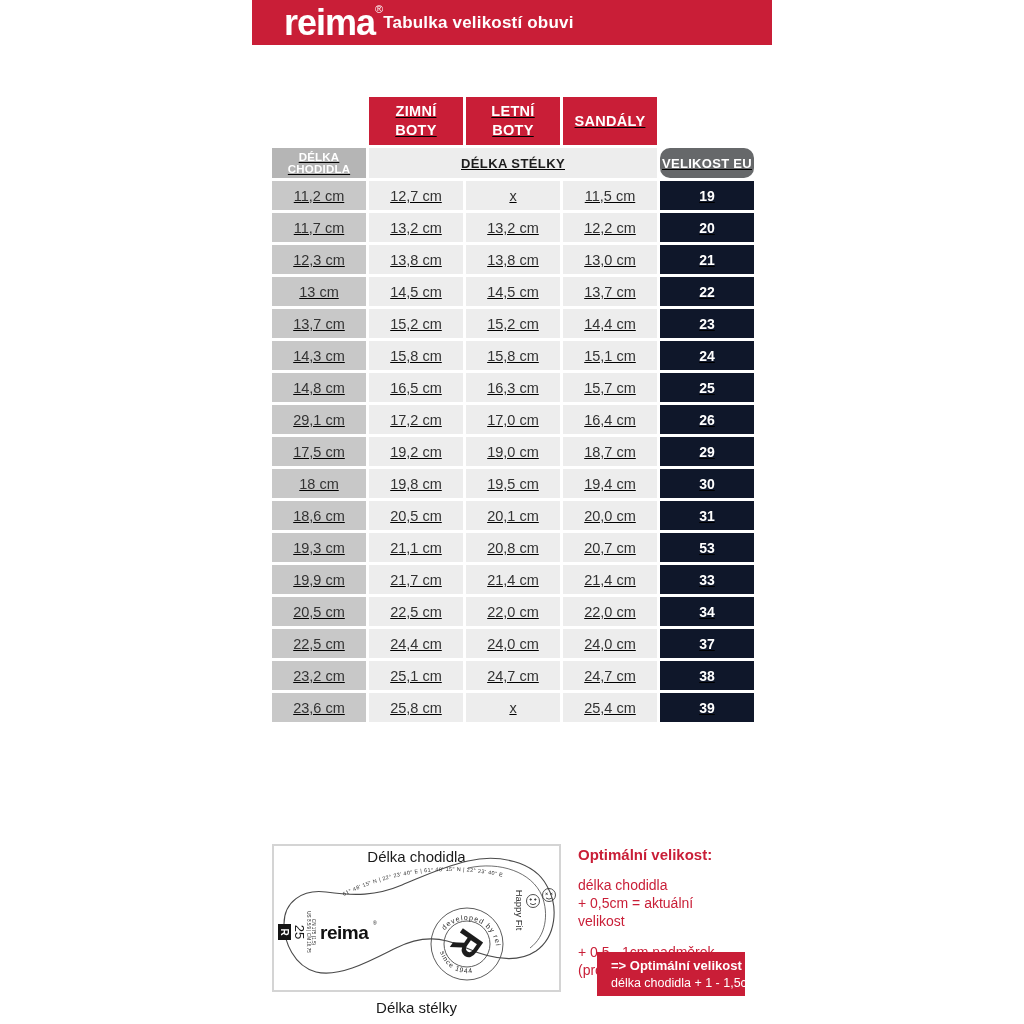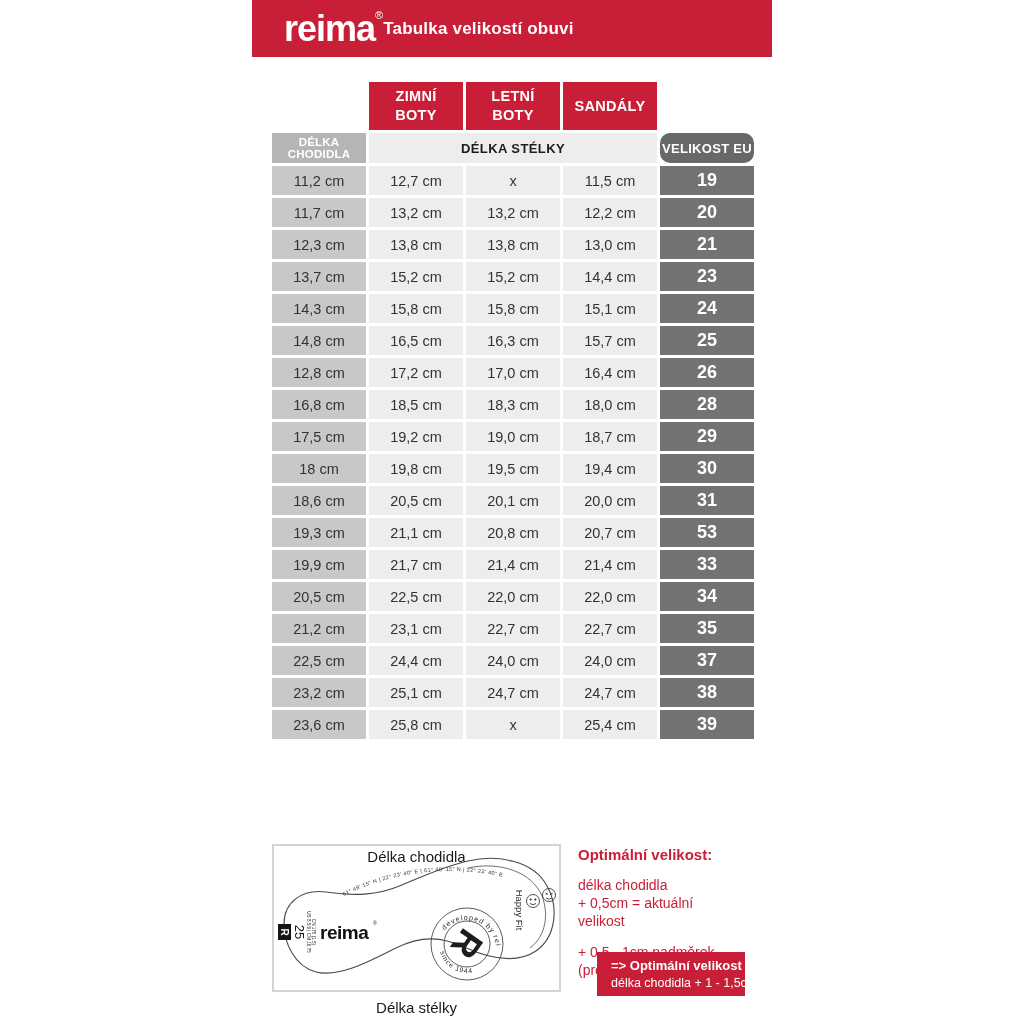--- a/index.html
+++ b/index.html
@@ -1,38 +1,38 @@
 <!DOCTYPE html>
 <html><head>
 <meta charset="utf-8">
 <style>
   html,body{margin:0;padding:0;background:#fff;}
   .page{position:relative;width:1024px;height:1024px;background:#ffffff;overflow:hidden;
         font-family:"Liberation Sans",sans-serif;}
 
   
-  .banner{position:absolute;left:252px;top:0;width:520px;height:57px;background:#c91e37;
+  .banner{position:absolute;left:252px;top:0;width:520px;height:45px;background:#c91e37;
           display:flex;align-items:center;}
   .logo{color:#fff;font-weight:bold;font-size:36px;letter-spacing:-1px;margin-left:32px;line-height:1;}
   .logo sup{font-size:11px;font-weight:normal;vertical-align:22px;letter-spacing:0;}
   .banner-title{color:#fff;font-weight:bold;font-size:17px;letter-spacing:.2px;}
 
   
-  table.sizes{position:absolute;left:269px;top:79px;border-collapse:separate;border-spacing:3px;}
+  table.sizes{position:absolute;left:269px;top:94px;border-collapse:separate;border-spacing:3px;text-decoration:underline;}
   table.sizes th,table.sizes td{width:94px;text-align:center;vertical-align:middle;padding:0;}
   .th-red{background:#c91e37;color:#fff;font-weight:bold;font-size:14.5px;height:48px;
           white-space:pre-line;line-height:1.3;letter-spacing:.3px;}
   .th-empty{background:transparent;height:48px;}
   .th-foot{background:#b5b5b5;color:#fff;font-weight:bold;font-size:11.5px;height:30px;letter-spacing:.2px;}
   .th-insole{background:#ededed;color:#1d1d1d;font-weight:bold;font-size:13px;height:30px;letter-spacing:.4px;}
   .th-eu{background:#66686a;color:#fff;font-weight:bold;font-size:13px;height:30px;letter-spacing:.3px;border-radius:10px;}
   td{height:29px;font-size:14.5px;color:#333;}
   .cell-foot{background:#c8c8c8;}
   .cell-mid{background:#ededed;}
-  .cell-eu{background:#737373;color:#fff !important;font-weight:bold;font-size:18px;}
+  .cell-eu{background:#0f172a;color:#fff !important;font-weight:bold;font-size:14px;}
 
   
   .diagram-box{position:absolute;left:272px;top:844px;width:289px;height:148px;
                border:2px solid #d4d4d4;box-sizing:border-box;background:#fff;}
   .diagram-top-label{position:absolute;left:272px;top:848px;width:289px;text-align:center;
                      font-size:15px;color:#1a1a1a;}
   .diagram-bottom-label{position:absolute;left:272px;top:999px;width:289px;text-align:center;
                         font-size:15px;color:#1a1a1a;}
   .insole-svg{position:absolute;left:272px;top:844px;}
 
@@ -87,20 +87,27 @@
           <td class="cell-eu">20</td>
         </tr>
         <tr>
           <td class="cell-foot">12,3 cm</td>
           <td class="cell-mid">13,8 cm</td>
           <td class="cell-mid">13,8 cm</td>
           <td class="cell-mid">13,0 cm</td>
           <td class="cell-eu">21</td>
         </tr>
         <tr>
+          <td class="cell-foot">13 cm</td>
+          <td class="cell-mid">14,5 cm</td>
+          <td class="cell-mid">14,5 cm</td>
+          <td class="cell-mid">13,7 cm</td>
+          <td class="cell-eu">22</td>
+        </tr>
+        <tr>
           <td class="cell-foot">13,7 cm</td>
           <td class="cell-mid">15,2 cm</td>
           <td class="cell-mid">15,2 cm</td>
           <td class="cell-mid">14,4 cm</td>
           <td class="cell-eu">23</td>
         </tr>
         <tr>
           <td class="cell-foot">14,3 cm</td>
           <td class="cell-mid">15,8 cm</td>
           <td class="cell-mid">15,8 cm</td>
@@ -108,32 +115,25 @@
           <td class="cell-eu">24</td>
         </tr>
         <tr>
           <td class="cell-foot">14,8 cm</td>
           <td class="cell-mid">16,5 cm</td>
           <td class="cell-mid">16,3 cm</td>
           <td class="cell-mid">15,7 cm</td>
           <td class="cell-eu">25</td>
         </tr>
         <tr>
-          <td class="cell-foot">12,8 cm</td>
+          <td class="cell-foot">29,1 cm</td>
           <td class="cell-mid">17,2 cm</td>
           <td class="cell-mid">17,0 cm</td>
           <td class="cell-mid">16,4 cm</td>
           <td class="cell-eu">26</td>
-        </tr>
-        <tr>
-          <td class="cell-foot">16,8 cm</td>
-          <td class="cell-mid">18,5 cm</td>
-          <td class="cell-mid">18,3 cm</td>
-          <td class="cell-mid">18,0 cm</td>
-          <td class="cell-eu">28</td>
         </tr>
         <tr>
           <td class="cell-foot">17,5 cm</td>
           <td class="cell-mid">19,2 cm</td>
           <td class="cell-mid">19,0 cm</td>
           <td class="cell-mid">18,7 cm</td>
           <td class="cell-eu">29</td>
         </tr>
         <tr>
           <td class="cell-foot">18 cm</td>
@@ -162,27 +162,20 @@
           <td class="cell-mid">21,4 cm</td>
           <td class="cell-mid">21,4 cm</td>
           <td class="cell-eu">33</td>
         </tr>
         <tr>
           <td class="cell-foot">20,5 cm</td>
           <td class="cell-mid">22,5 cm</td>
           <td class="cell-mid">22,0 cm</td>
           <td class="cell-mid">22,0 cm</td>
           <td class="cell-eu">34</td>
-        </tr>
-        <tr>
-          <td class="cell-foot">21,2 cm</td>
-          <td class="cell-mid">23,1 cm</td>
-          <td class="cell-mid">22,7 cm</td>
-          <td class="cell-mid">22,7 cm</td>
-          <td class="cell-eu">35</td>
         </tr>
         <tr>
           <td class="cell-foot">22,5 cm</td>
           <td class="cell-mid">24,4 cm</td>
           <td class="cell-mid">24,0 cm</td>
           <td class="cell-mid">24,0 cm</td>
           <td class="cell-eu">37</td>
         </tr>
         <tr>
           <td class="cell-foot">23,2 cm</td>

